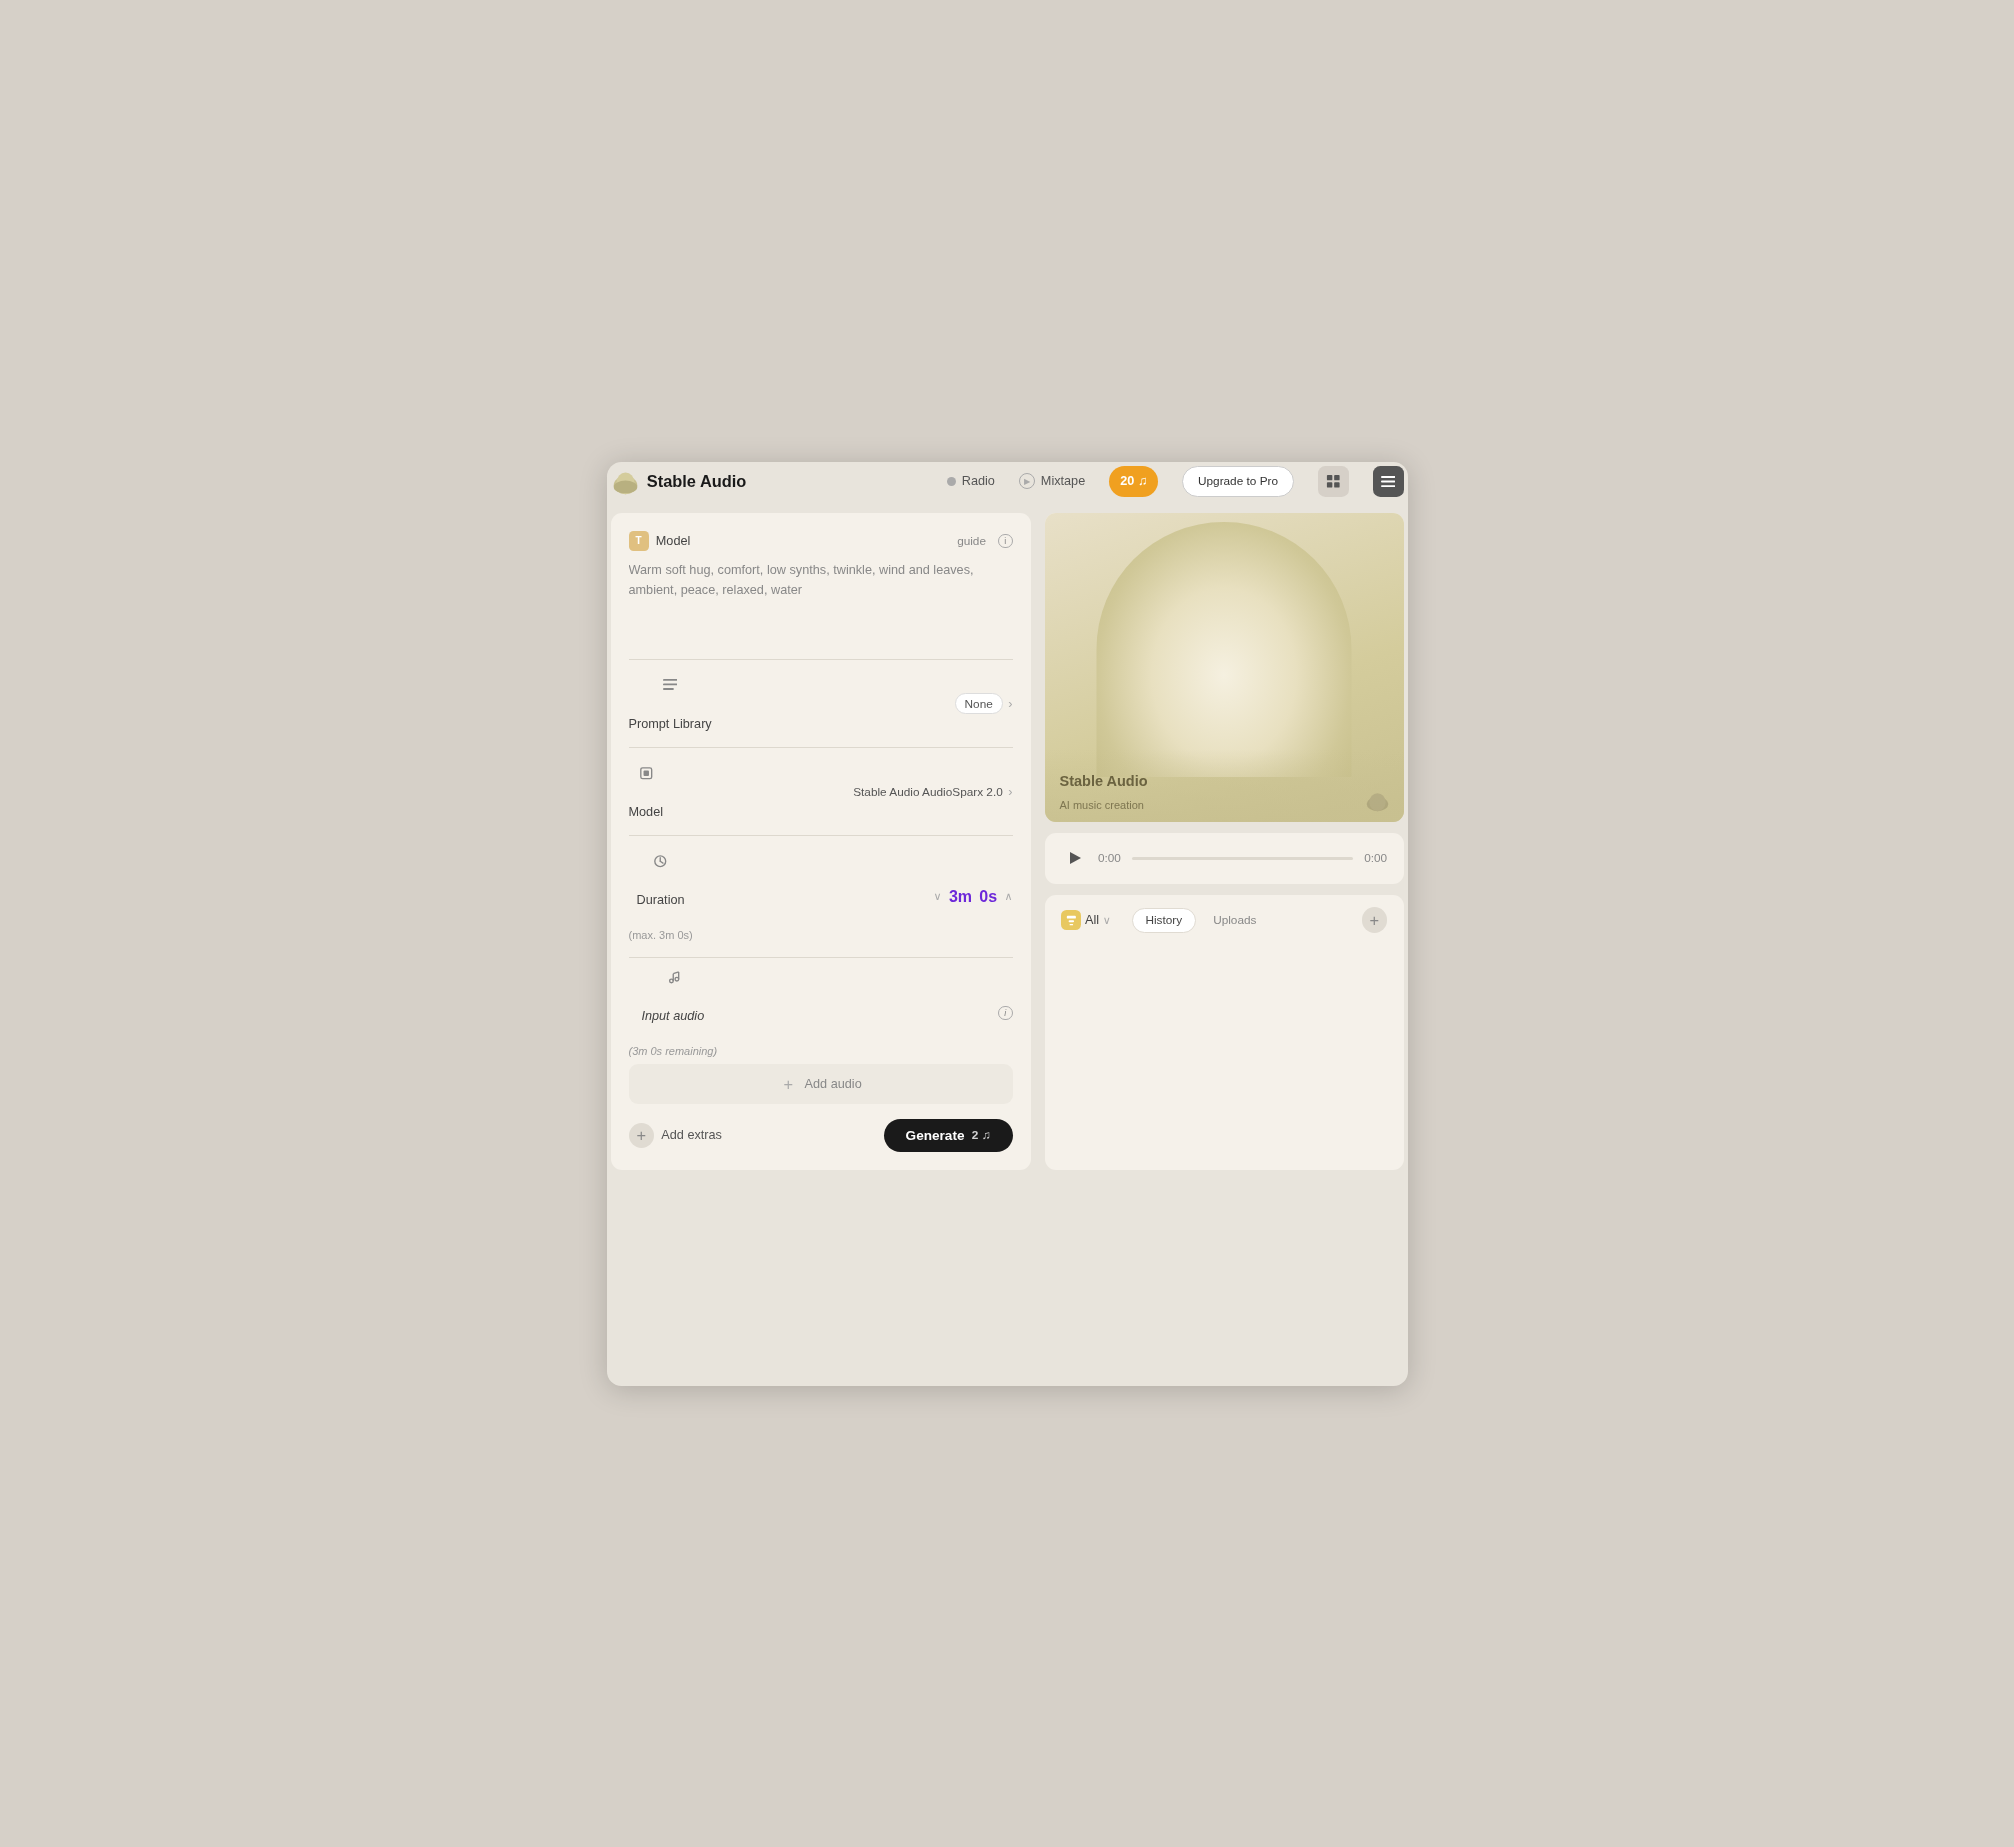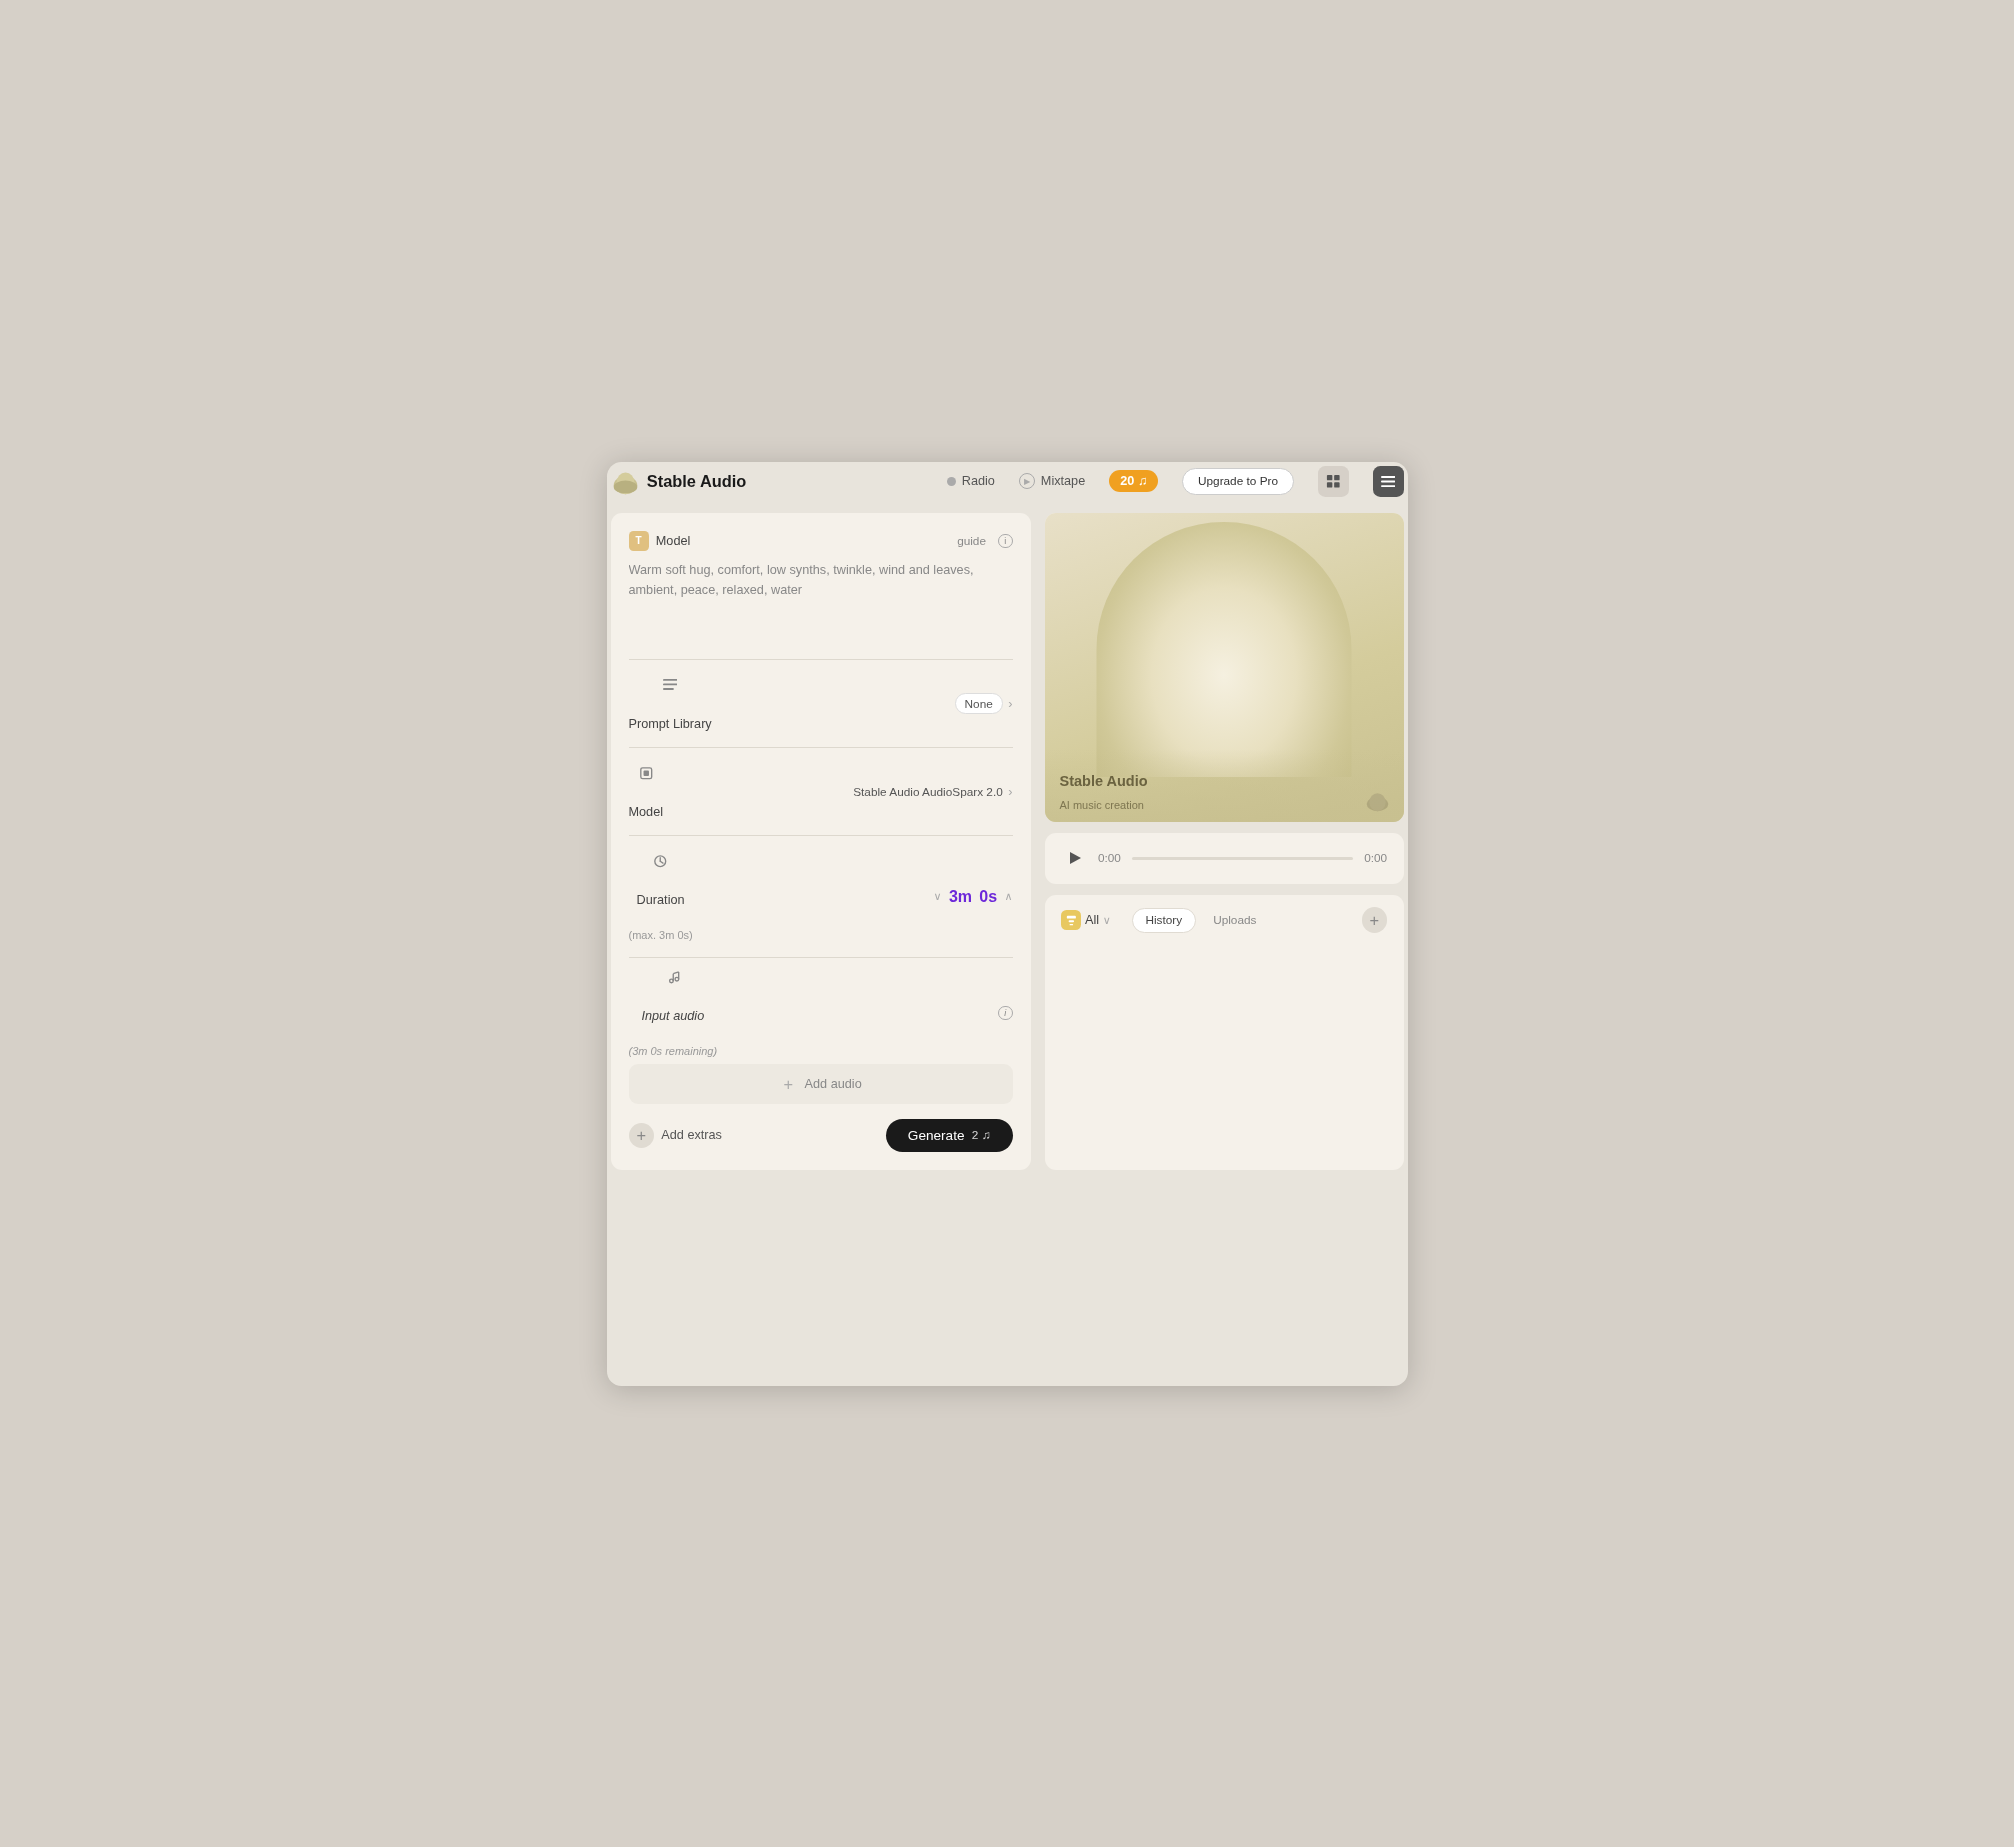--- a/index.html
+++ b/index.html
@@ -34,21 +34,20 @@
       font-size: 16.4px;
       font-weight: 600;
       color: #1a1a1a;
     }
     .logo-icon {
       width: 29px;
       height: 29px;
     }
     .header-right {
       display: flex;
-      align-items: center;
       gap: 24px;
     }
     .header-nav-item {
       display: flex;
       align-items: center;
       gap: 5.5px;
       font-size: 12.7px;
       color: #555;
       cursor: pointer;
     }
@@ -321,21 +320,21 @@
       font-size: 16.4px;
       color: #888;
     }
     .generate-btn {
       background: #1a1a1a;
       color: #fff;
       border: none;
       border-radius: 22px;
       padding: 9px 22px;
       font-size: 13.6px;
-      font-weight: 400;
+      font-weight: 700;
       cursor: pointer;
       display: flex;
       align-items: center;
       gap: 7.3px;
     }
     .generate-count {
       font-size: 11.8px;
       opacity: 0.8;
     }
     

